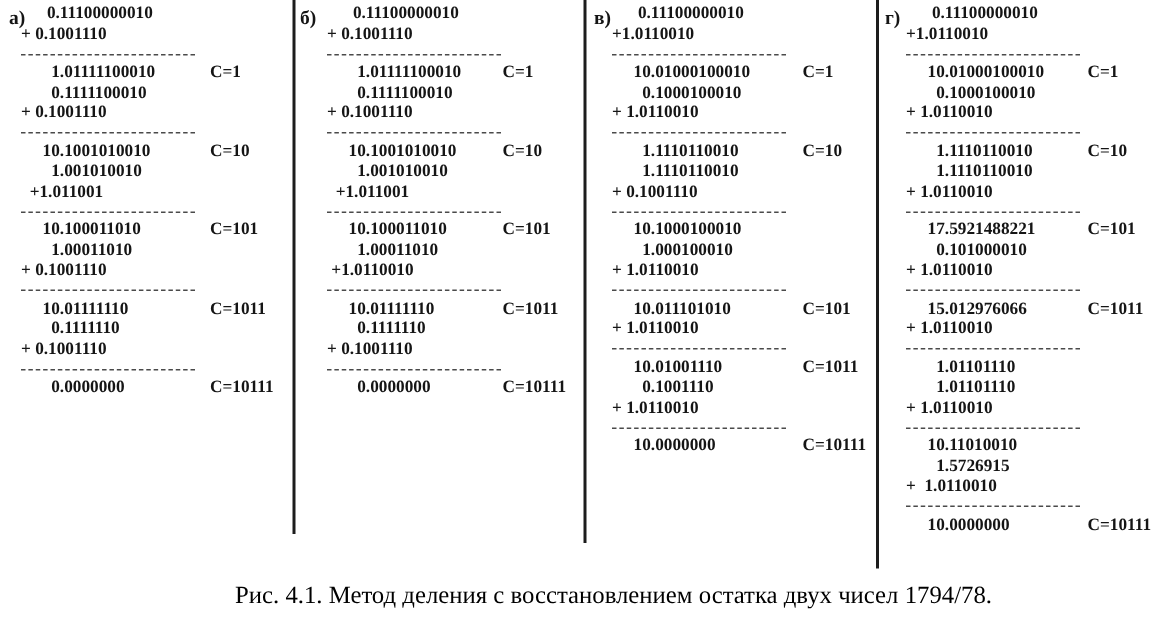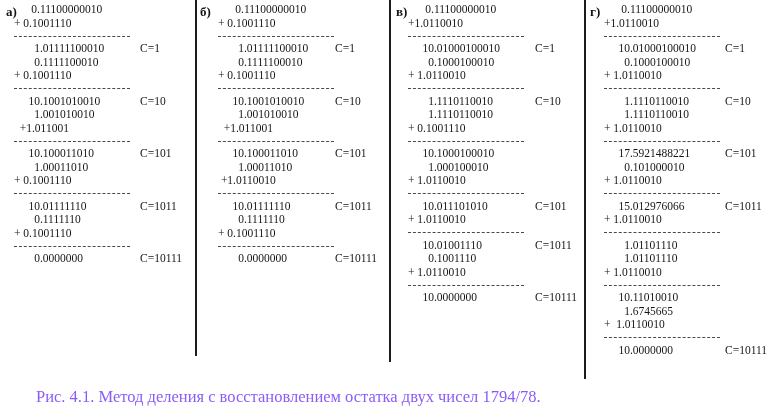--- a/index.html
+++ b/index.html
@@ -37,21 +37,21 @@
   #colV { left: 394px; width: 189px; }
   #colG { left: 588px; width: 193px; }
 
   .lbl {
     position: absolute;
     left: 2px;
     top: 1px;
     font-weight: bold;
     font-size: 13px;
   }
-  .body { padding-left: 10px; }
+  .body { padding-left: 10px; font-weight: bold; }
   #colB .body { padding-left: 20px; }
   #colV .body { padding-left: 14px; }
   #colG .body { padding-left: 16px; }
 
   .line {
     position: relative;
     height: 13.5px;
     line-height: 13.5px;
     white-space: pre;
     font-size: 11.5px;
@@ -71,23 +71,23 @@
     height: 0;
     border-top: 1.4px dashed #4a4a4a;
     margin: 5.5px 0 5.5px 0;
   }
 
   .caption {
     position: absolute;
     left: 0;
     right: 0;
     top: 387px;
-    text-align: left;
+    text-align: center;
     font-size: 16.5px;
-    color: #8b5cf6;
+    color: #000000;
     margin-left: 36px;
   }
 </style>
 </head>
 <body>
 
 <div class="fig">
   <div class="divider" id="d1"></div>
   <div class="divider" id="d2"></div>
   <div class="divider" id="d3"></div>
@@ -189,21 +189,21 @@
         <div class="line"><span>+ 1.0110010</span></div>
         <div class="sep"></div>
         <div class="line"><span>     15.012976066</span><span class="cval">C=1011</span></div>
         <div class="line"><span>+ 1.0110010</span></div>
         <div class="sep"></div>
         <div class="line"><span>       1.01101110</span></div>
         <div class="line"><span>       1.01101110</span></div>
         <div class="line"><span>+ 1.0110010</span></div>
         <div class="sep"></div>
         <div class="line"><span>     10.11010010</span></div>
-        <div class="line"><span>       1.6745665</span></div>
+        <div class="line"><span>       1.5726915</span></div>
         <div class="line"><span>+  1.0110010</span></div>
         <div class="sep"></div>
         <div class="line"><span>     10.0000000</span><span class="cval">C=10111</span></div>
       </div>
     </div>
 
   <div class="caption">Рис. 4.1. Метод деления с восстановлением остатка двух чисел 1794/78.</div>
 </div>
 
 </body></html>

